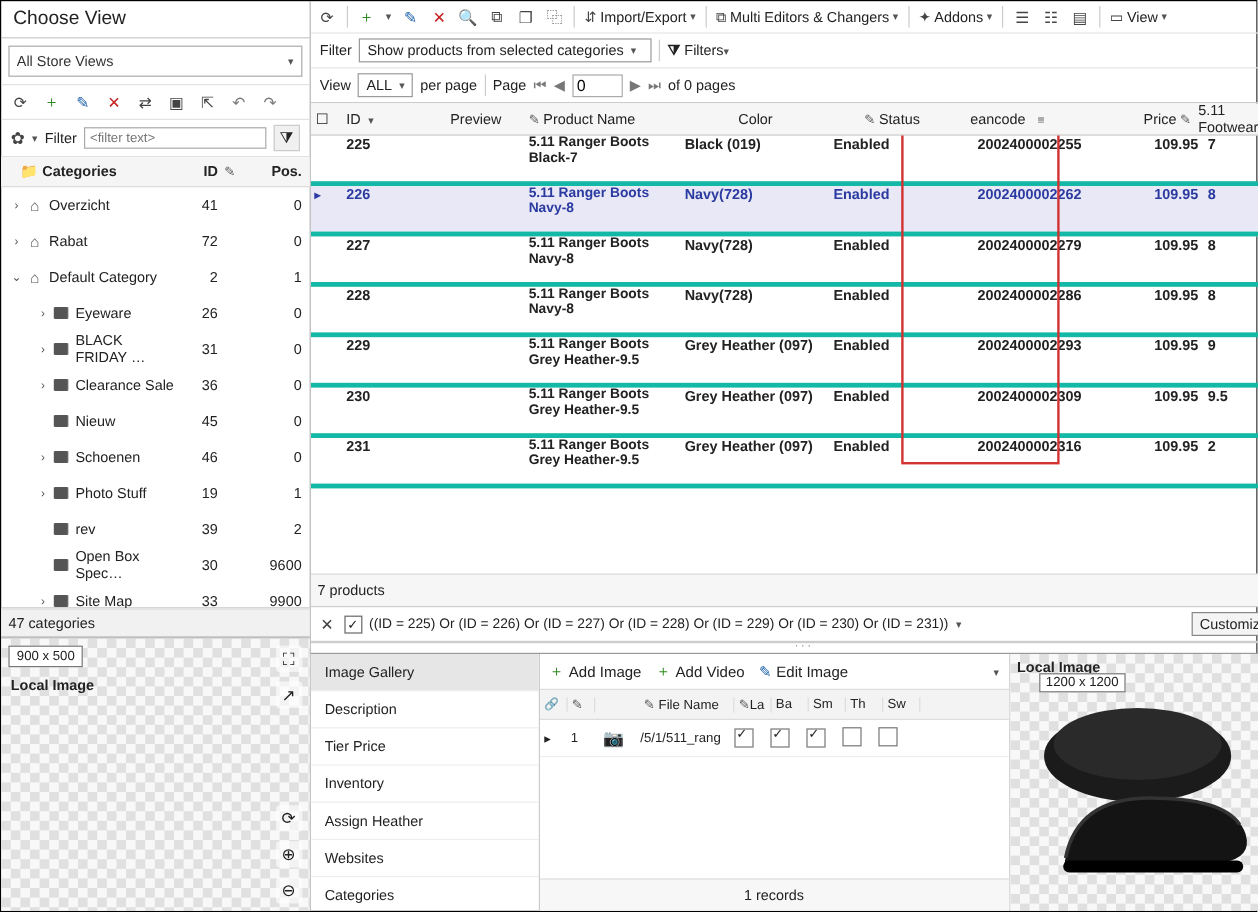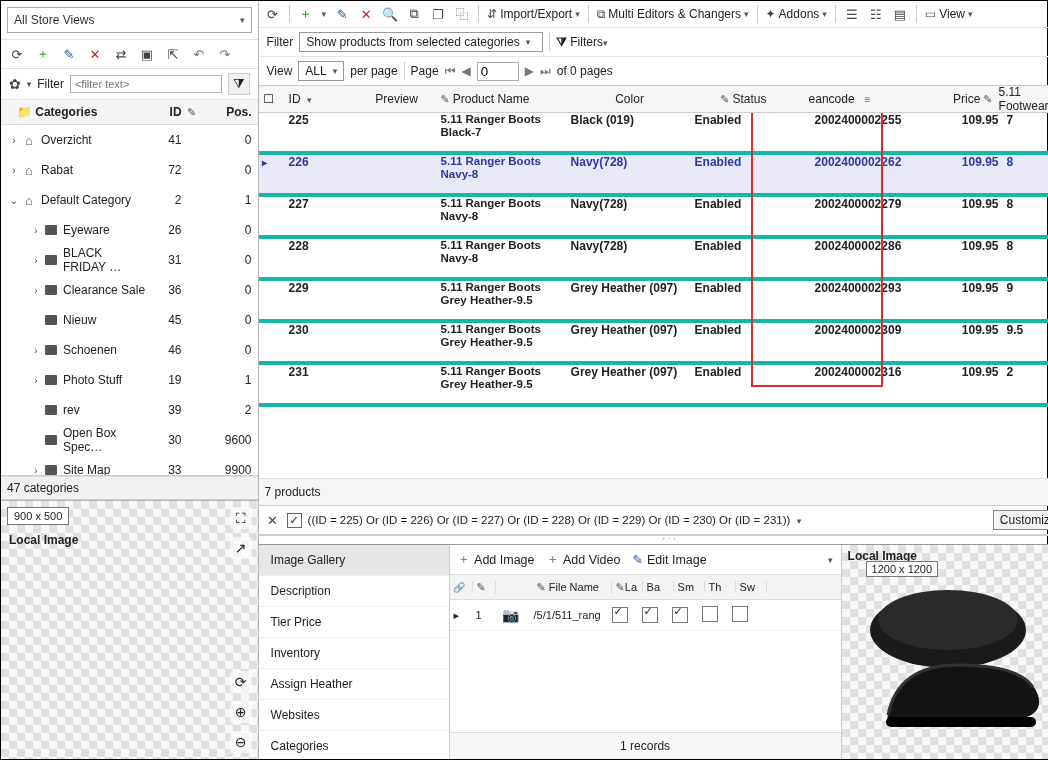--- a/index.html
+++ b/index.html
@@ -103,20 +103,21 @@
   .right-img-panel { width:240px; position:relative;}
   .shoe-svg { position:absolute; top:30px; left:16px; }
   .split-dots { text-align:center; color:#999; font-size:10px; letter-spacing:2px; height:8px; line-height:5px; border-top:1px solid #ccc;}
 </style>
 </head>
 <body>
 
 <div class="root">
 
   <div class="left-panel">
+    <div class="title-bar">Choose View</div>
     <div class="store-select">
       <span>All Store Views</span>
       <span class="chev">▾</span>
     </div>
 
     <div class="lp-toolbar">
       <span class="tb-icon dark">⟳</span>
       <span class="tb-icon green">＋</span>
       <span class="tb-icon blue">✎</span>
       <span class="tb-icon red">✕</span>

